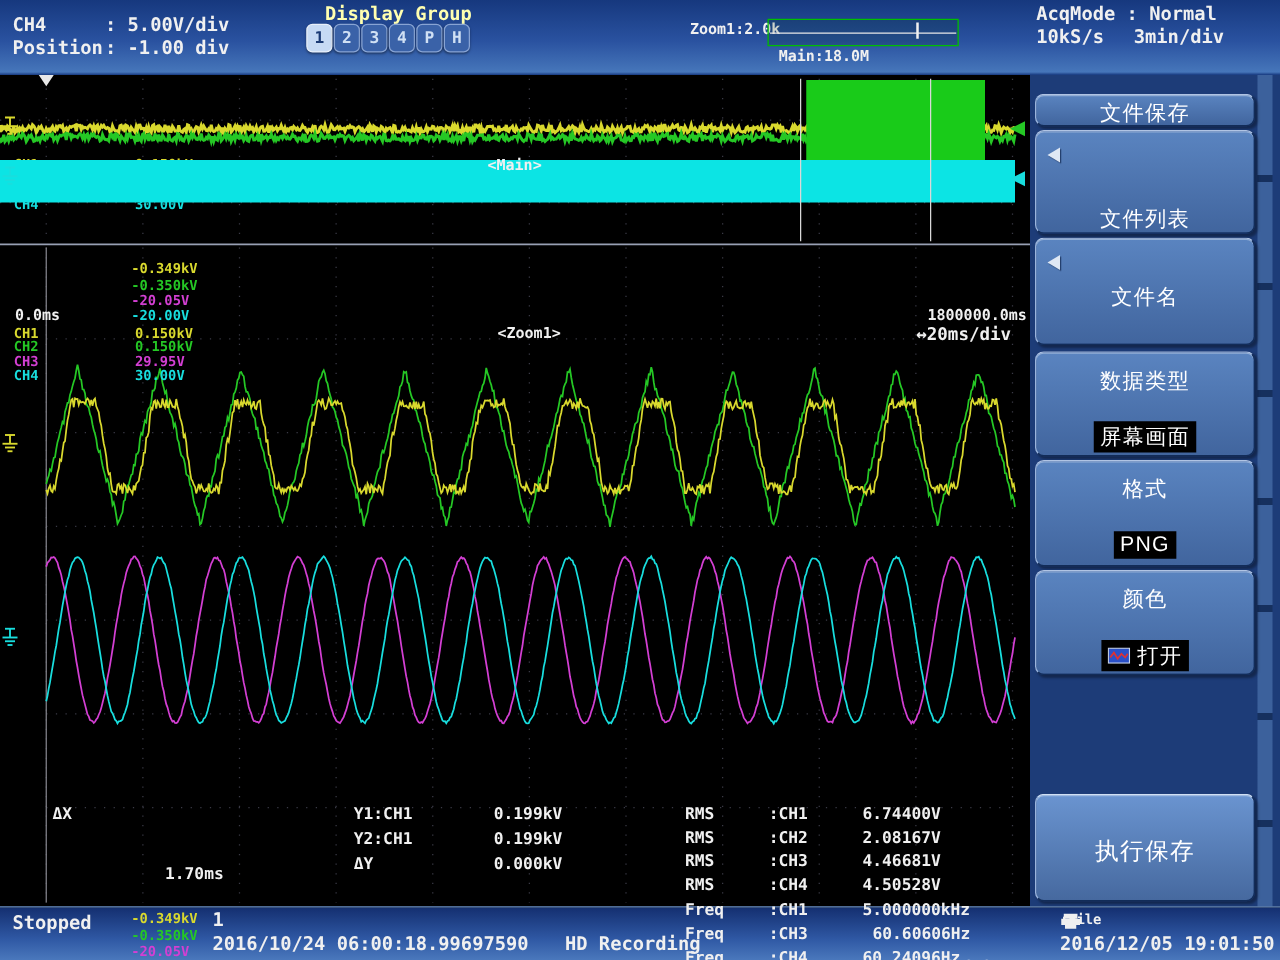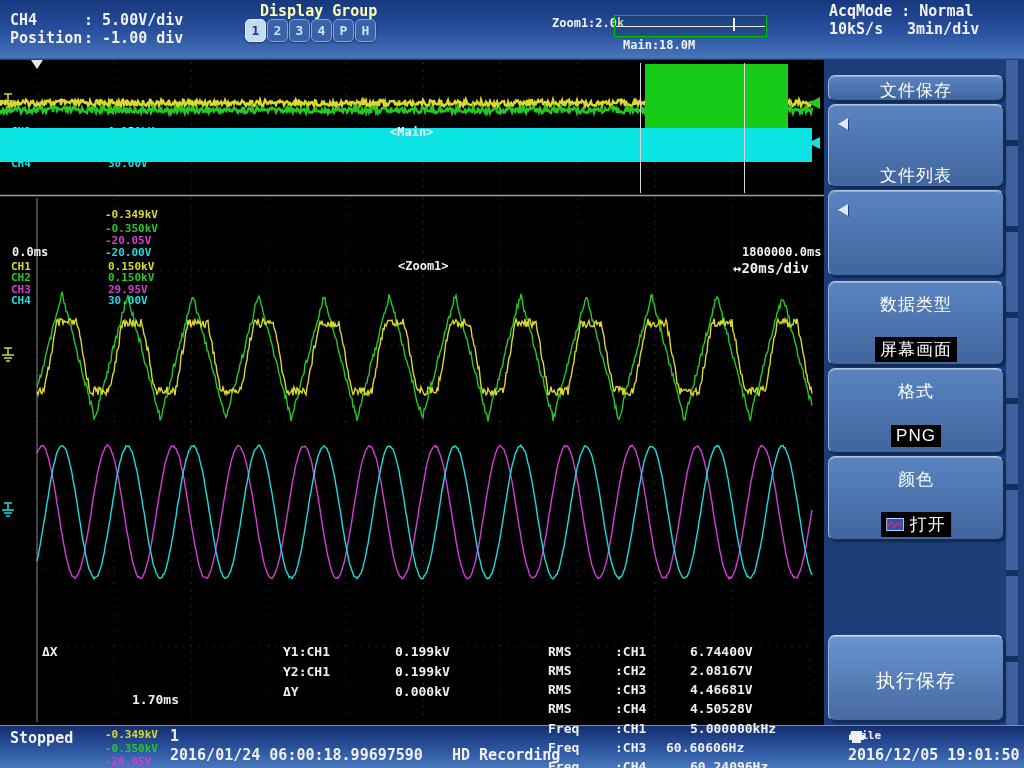--- a/index.html
+++ b/index.html
@@ -211,21 +211,21 @@
       <span class="t mono" style="left:615px;top:623px;font-size:13px;">:CH3</span>
       <span class="t mono" style="left:690px;top:623px;font-size:13px;">4.46681V</span>
       <span class="t mono" style="left:548px;top:642px;font-size:13px;">RMS</span>
       <span class="t mono" style="left:615px;top:642px;font-size:13px;">:CH4</span>
       <span class="t mono" style="left:690px;top:642px;font-size:13px;">4.50528V</span>
       <span class="t mono" style="left:548px;top:662px;font-size:13px;">Freq</span>
       <span class="t mono" style="left:615px;top:662px;font-size:13px;">:CH1</span>
       <span class="t mono" style="left:690px;top:662px;font-size:13px;">5.000000kHz</span>
       <span class="t mono" style="left:548px;top:681px;font-size:13px;">Freq</span>
       <span class="t mono" style="left:615px;top:681px;font-size:13px;">:CH3</span>
-      <span class="t mono" style="left:666px;top:681px;font-size:13px;">60.60606Hz</span>
+      <span class="t mono" style="left:698px;top:681px;font-size:13px;">60.60606Hz</span>
       <span class="t mono" style="left:548px;top:700px;font-size:13px;">Freq</span>
       <span class="t mono" style="left:615px;top:700px;font-size:13px;">:CH4</span>
       <span class="t mono" style="left:690px;top:700px;font-size:13px;">60.24096Hz</span>
 
       <span class="t mono" style="left: 105px; top: 669px; font-size: 11px; color: rgb(217, 217, 46);">-0.349kV</span>
       <span class="t mono" style="left: 105px; top: 683px; font-size: 11px; color: rgb(37, 200, 37);">-0.350kV</span>
       <span class="t mono" style="left: 105px; top: 696px; font-size: 11px; color: rgb(211, 63, 211);">-20.05V</span>
 
     </div>
   </div>
@@ -237,20 +237,21 @@
       <div class="lab" style="top:3px;">文件保存</div>
     </div>
 
     <div class="sbtn" style="top:44px;height:83px;">
       <span class="larrow"></span>
       <div class="lab" style="top:30px;margin-top:29px;">文件列表</div>
     </div>
 
     <div class="sbtn" style="top:130px;height:86px;">
       <span class="larrow"></span>
+      <div class="lab" style="top:35px;">文件名</div>
     </div>
 
     <div class="sbtn" style="top:221px;height:84px;">
       <div class="lab" style="top:11px;">数据类型</div>
       <span class="val" style="top:55px;">屏幕画面</span>
     </div>
 
     <div class="sbtn" style="top:308px;height:85px;">
       <div class="lab" style="top:11px;">格式</div>
       <span class="val" style="top:56px;">PNG</span>
@@ -266,21 +267,21 @@
 
 
     <div class="sbtn" style="top:575px;height:86px;background:linear-gradient(180deg,#6a94d0,#46699f);border-top-color:#d0e0f4;">
       <div class="lab" style="top:32px;font-size:19px;">执行保存</div>
     </div>
   </div>
 
   <div id="footer">
     <span class="t mono" style="left:10px;top:5px;font-size:15px;">Stopped</span>
     <span class="t mono" style="left:170px;top:3px;font-size:15px;">1</span>
-    <span class="t mono" style="left:170px;top:22px;font-size:15px;">2016/01/24 06:00:18.99697590</span>
+    <span class="t mono" style="left:170px;top:22px;font-size:15px;">2016/10/24 06:00:18.99697590</span>
     <span class="t mono" style="left:452px;top:22px;font-size:15px;">HD Recording</span>
     <svg class="t" style="left:848px;top:4px;" width="17" height="14" viewBox="0 0 17 14">
       <rect x="3" y="1" width="11" height="4" fill="#f0f0f0"></rect>
       <rect x="1" y="5" width="15" height="5" fill="#f0f0f0"></rect>
       <rect x="4" y="10" width="9" height="3" fill="#f0f0f0"></rect>
     </svg>
     <span class="t mono" style="left:848px;top:4px;font-size:11px;">:File</span>
     <span class="t mono" style="left:848px;top:22px;font-size:15px;">2016/12/05 19:01:50</span>
   </div>
 

